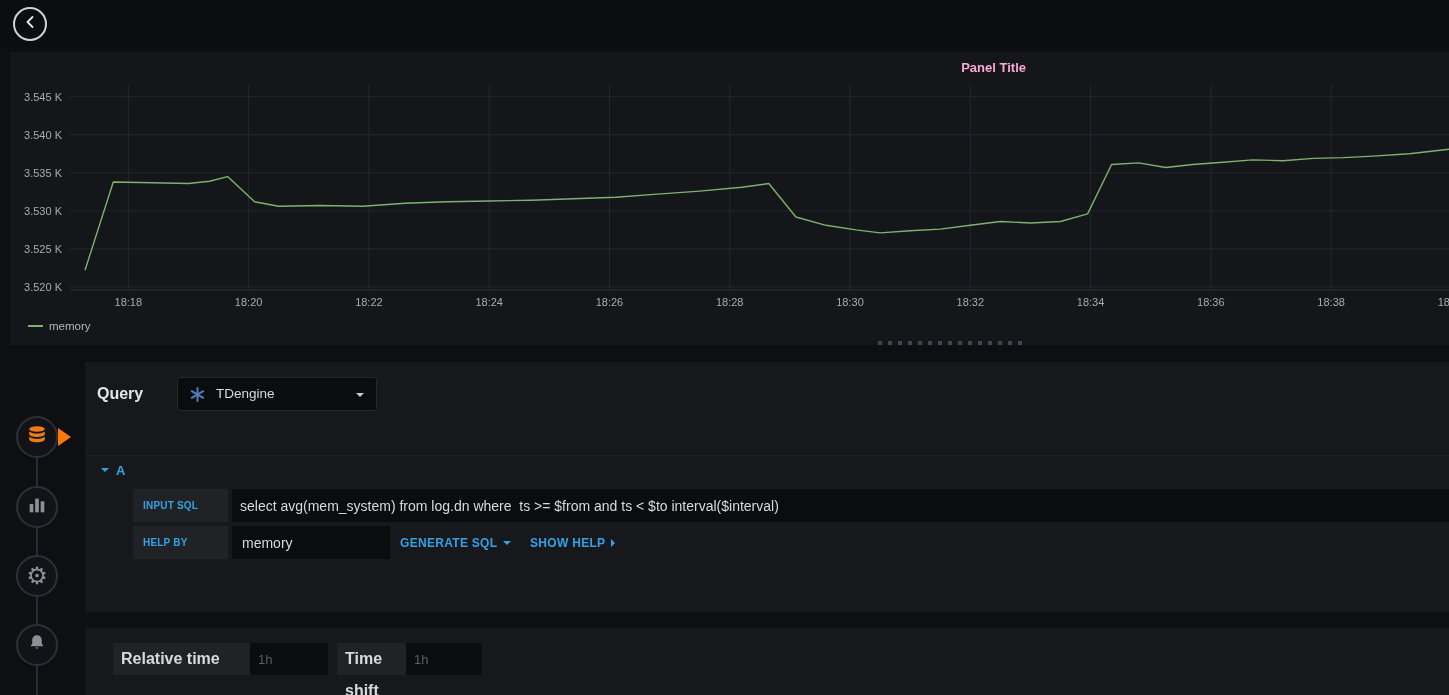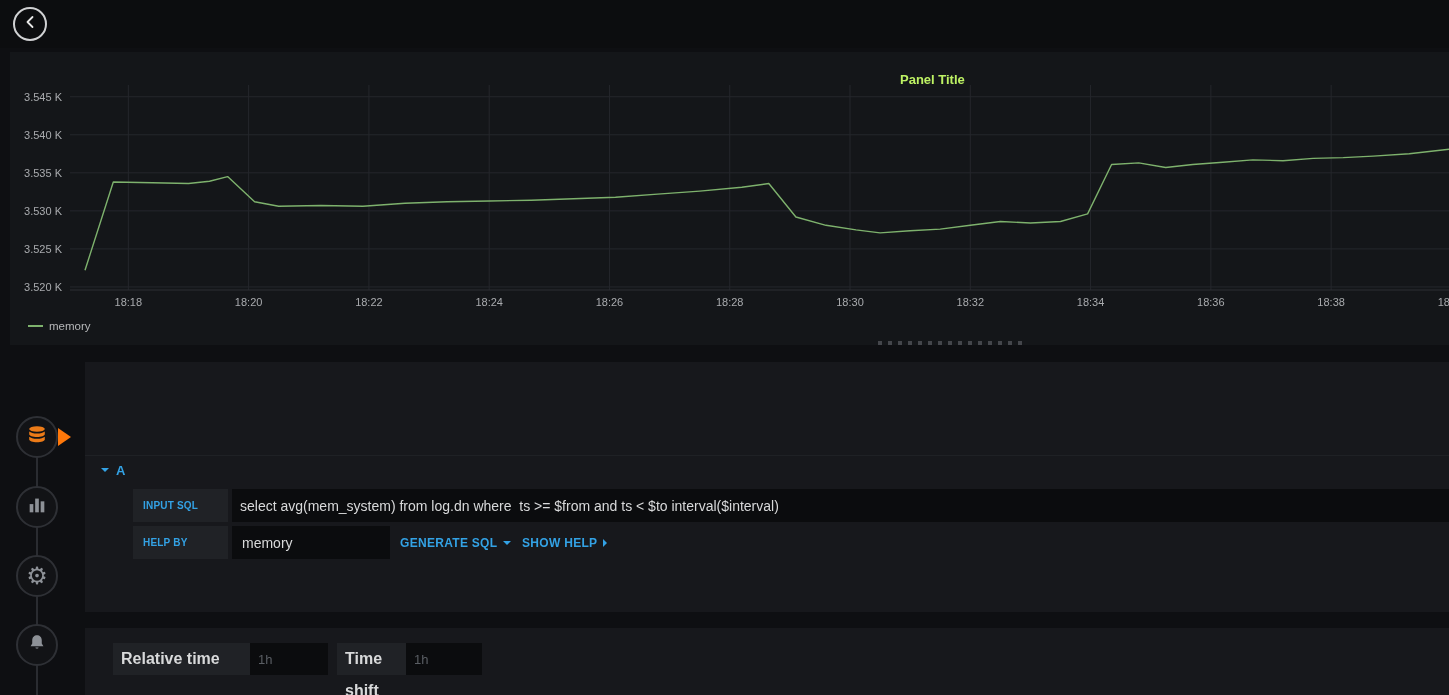--- a/index.html
+++ b/index.html
@@ -21,22 +21,22 @@
   .caret-gray{color:#8e9196;margin-left:9px;}
   .caret-light{color:#c9cbce;position:absolute;right:12px;top:15px;}
   .caret-blue{color:#33a2e5;margin-right:7px;}
   .caret-inline{margin-left:6px;}
   .caret-right{display:inline-block;width:0;height:0;border-top:4px solid transparent;
                border-bottom:4px solid transparent;border-left:4px solid currentColor;
                margin-left:6px;vertical-align:middle;}
 
   
   .panel{position:absolute;left:10px;top:52px;width:1439px;height:293px;background:#141619;}
-  .panel-title{position:absolute;left:890px;top:20px;width:126px;text-align:left;
-               font-size:13px;font-weight:700;color:#bef264;cursor:pointer;}
+  .panel-title{position:absolute;left:890px;top:8px;width:126px;text-align:right;
+               font-size:13px;font-weight:700;color:#f9a8d4;cursor:pointer;}
   #chart{position:absolute;left:0;top:28px;width:1439px;height:237px;}
   svg text{font-family:"Liberation Sans",sans-serif;}
   .legend{position:absolute;left:18px;top:266px;height:16px;display:flex;align-items:center;}
   .legend-item{display:flex;align-items:center;cursor:pointer;}
   .swatch{display:inline-block;width:15px;height:2px;background:#7eb26d;margin-right:6px;}
   .legend-label{font-size:11.5px;color:#b6b7b9;}
 
   .scroll-dots{position:absolute;left:878px;top:341px;width:150px;height:4px;cursor:pointer;
                background:repeating-linear-gradient(90deg,#44464b 0 4px,transparent 4px 10px);}
 
@@ -72,21 +72,21 @@
                padding-left:10px;box-sizing:border-box;letter-spacing:.2px;}
   .sql-input,.alias-input{position:absolute;left:99px;top:0;height:33px;background:#0b0c0e;
                border:0;color:#d8d9da;font-family:"Liberation Sans",sans-serif;font-size:14px;
                padding:0 10px;box-sizing:border-box;outline:none;}
   .sql-input{right:0;padding-left:8px;}
   .alias-input{width:158px;}
   .text-btn{position:absolute;top:0;height:33px;background:none;border:0;color:#33a2e5;
             font-family:"Liberation Sans",sans-serif;font-size:12px;font-weight:700;
             letter-spacing:.3px;cursor:pointer;display:flex;align-items:center;padding:0;}
   .btn-generate{left:267px;}
-  .btn-help{left:389px;}
+  .btn-help{left:397px;}
 
   .gen-sql{position:absolute;left:48px;right:0;top:205px;height:30px;background:#1b1d21;
            color:#d8d9da;font-family:"DejaVu Sans Mono",monospace;font-size:12.5px;
            line-height:30px;padding-left:10px;white-space:pre;overflow:hidden;}
 
   .time-label{position:absolute;top:15px;height:32px;background:#202226;color:#d8d9da;
               font-size:16px;font-weight:600;line-height:32px;padding-left:8px;
               box-sizing:border-box;}
   .time-input{position:absolute;top:15px;height:32px;background:#0b0c0e;border:0;
               color:#d8d9da;font-family:"Liberation Sans",sans-serif;font-size:13px;
@@ -190,20 +190,36 @@
   <div class="tab-circle" style="top:624px">
     <span>
       <svg width="22" height="22" viewBox="0 0 24 24" fill="#8d9197">
         <path d="M12 3.5c-3 0-5.2 2.2-5.2 5.5v3.6L5 15.5h14l-1.8-2.9V9c0-3.3-2.2-5.5-5.2-5.5z"></path>
         <path d="M10.2 16.8a1.9 1.9 0 0 0 3.6 0z"></path>
       </svg>
     </span>
   </div>
 
   <section class="card card-query">
+    <div class="query-head">
+      <span class="query-label">Query</span>
+      <div class="ds-picker">
+        <span class="ds-logo">
+          <svg width="17" height="17" viewBox="0 0 18 18">
+            <g stroke="#4d7fc0" stroke-width="2.1" stroke-linecap="round">
+              <line x1="9" y1="2" x2="9" y2="16"></line>
+              <line x1="2.9" y1="5.5" x2="15.1" y2="12.5"></line>
+              <line x1="2.9" y1="12.5" x2="15.1" y2="5.5"></line>
+            </g>
+          </svg>
+        </span>
+        <span class="ds-name">TDengine</span>
+        <span class="caret caret-light"></span>
+      </div>
+    </div>
 
     <div class="ref-row">
       <span class="caret caret-blue"></span>
       <span class="ref-id">A</span>
     </div>
 
     <div class="form-row" style="top:127px">
       <span class="field-label">INPUT SQL</span>
       <input class="sql-input" value="select avg(mem_system) from log.dn where  ts &gt;= $from and ts &lt; $to interval($interval)" style="">
     </div>

